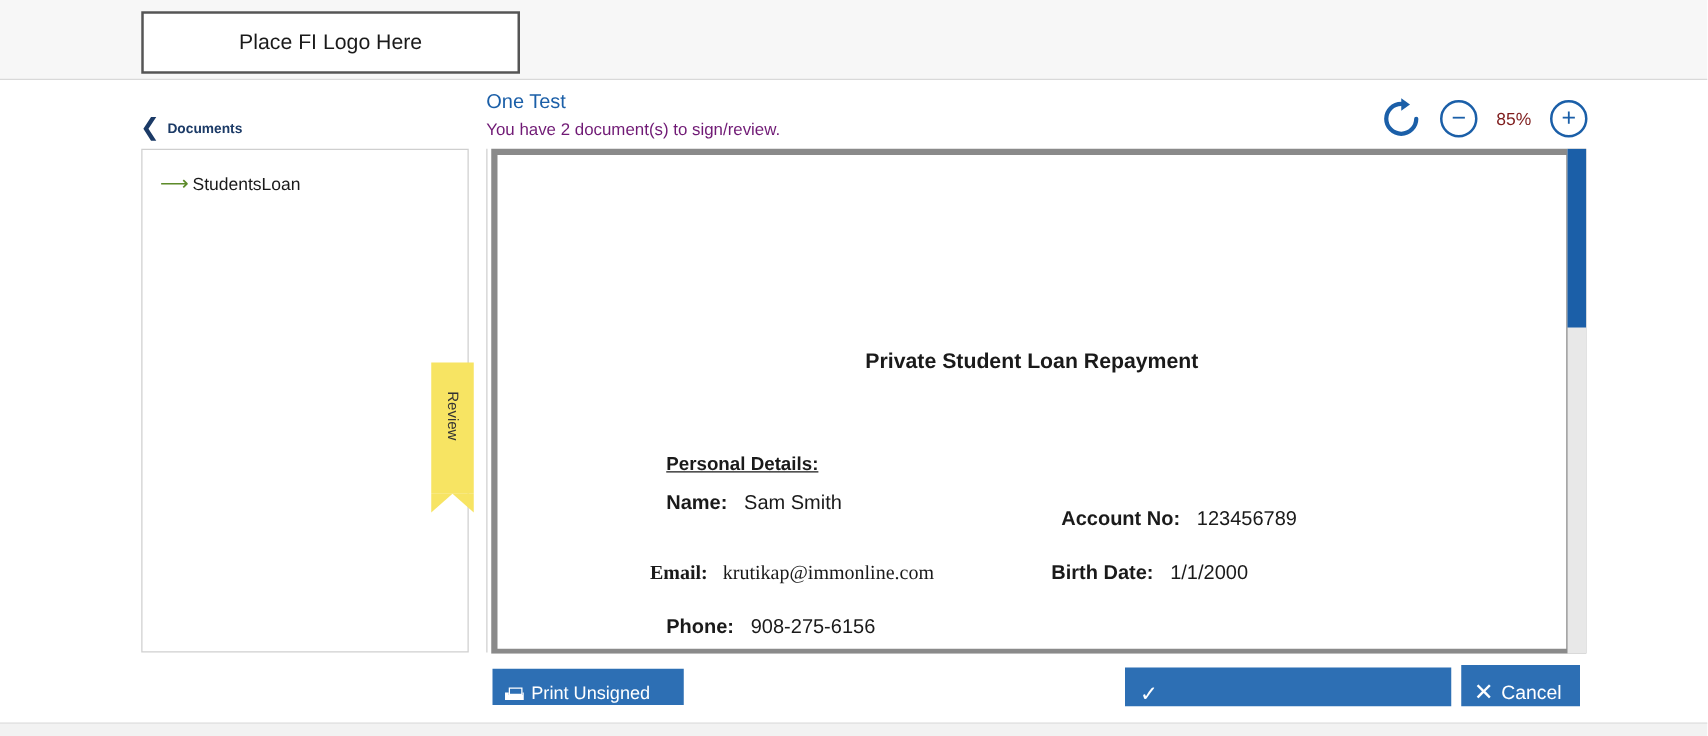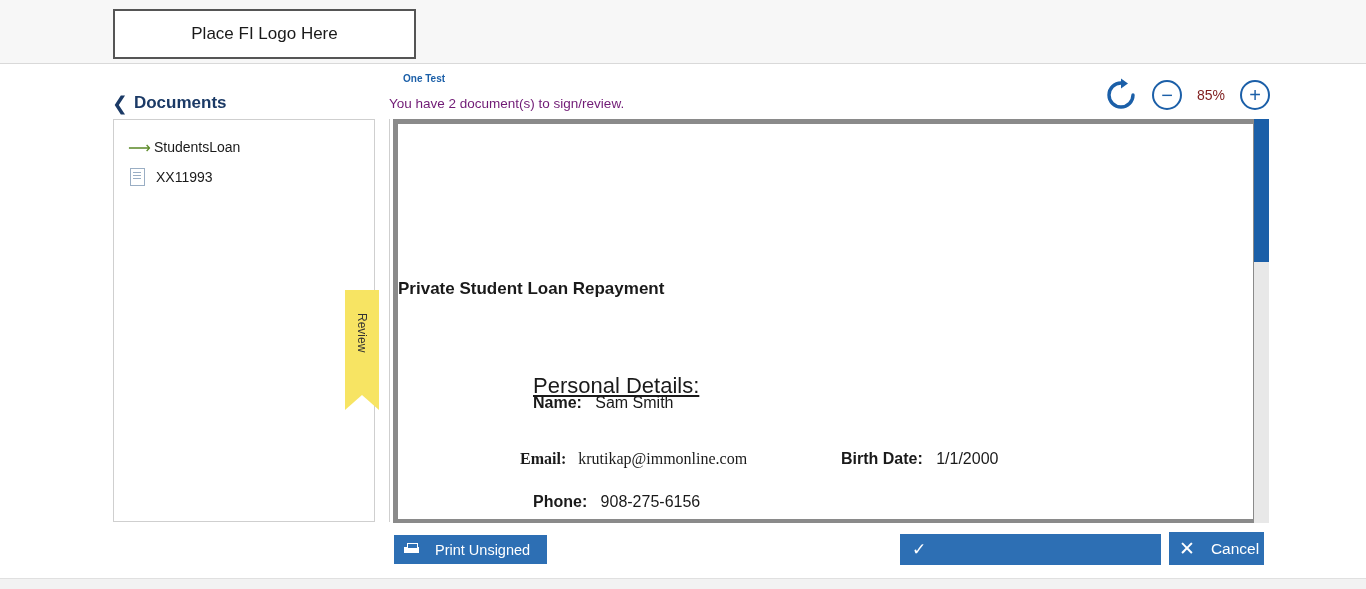--- a/index.html
+++ b/index.html
@@ -57,32 +57,31 @@
     color: #002b5c;
     cursor: pointer;
   }
   .back-chevron {
     font-size: 19px;
     line-height: 19px;
     color: #1b3a66;
     font-weight: 400;
   }
   .back-text {
-    font-size: 17px;
+    font-size: 11px;
     font-weight: bold;
     color: #1b3a66;
     text-align: center;
   }
   .doc-title {
     position: absolute;
-    left: 403px;
+    left: 389px;
     top: 73px;
-    font-size: 10px;
+    font-size: 16px;
     color: #1b5fa8;
-    font-weight: bold;
   }
   .doc-sub {
     position: absolute;
     left: 389px;
     top: 96px;
     font-size: 13.5px;
     color: #701a75;
   }
 
   
@@ -237,32 +236,31 @@
   .page-content {
     position: relative;
     width: 100%;
     height: 100%;
     color: #1a1a1a;
   }
   .pg-title {
     position: absolute;
     top: 155px;
     width: 100%;
-    text-align: left;
+    text-align: center;
     font-size: 17px;
     font-weight: bold;
   }
   .pg-section {
     position: absolute;
     left: 135px;
     top: 239px;
-    font-size: 22px;
-    font-weight: normal;
+    font-size: 15px;
+    font-weight: bold;
     text-decoration: underline;
-    margin-top: 10px;
   }
   .field {
     position: absolute;
     font-size: 16px;
   }
   .field b { font-weight: bold; }
   .f-name  { left: 135px; top: 270px; }
   .f-acct  { left: 451px; top: 283px; }
   .f-email { left: 122px; top: 326px; font-family: Liberation Serif, serif; }
   .f-birth { left: 443px; top: 326px; }
@@ -292,22 +290,22 @@
     position: absolute;
     left: 0;
     top: 523px;
     width: 1366px;
     height: 66px;
     background: #ffffff;
   }
   .btn {
     position: absolute;
     display: flex;
-    align-items: center;
-    gap: 16px;
+    align-items: flex-end;
+    gap: 6px;
     background: #2d6fb4;
     color: #ffffff;
     border: none;
     cursor: pointer;
     font-family: "Liberation Sans", sans-serif;
     box-sizing: border-box;
   }
   .btn-print {
     left: 394px;
     top: 535px;
@@ -399,44 +397,45 @@
   <div class="circle-btn">
     <span>+</span>
   </div>
 </div>
 
 <div class="doc-panel">
   <div class="doc-item">
     <span class="arrow-icon">⟶</span>
     <span>StudentsLoan</span>
   </div>
-  <div class="doc-item">
-    <span class="page-icon"></span>
-    <span>XX11993</span>
-  </div>
 </div>
 
 <div class="v-sep"></div>
 
 <div class="review-flag">
   <span class="flag-text">Review</span>
 </div>
 
 <div class="viewer">
   <div class="page">
     <div class="page-content">
       <div class="pg-title">Private Student Loan Repayment</div>
       <div class="pg-section">Personal Details:</div>
 
       <div class="field f-name">
         <b>Name:</b>
         <span>&nbsp;</span>
         <span>Sam Smith</span>
       </div>
 
+      <div class="field f-acct">
+        <b>Account No:</b>
+        <span>&nbsp;</span>
+        <span>123456789</span>
+      </div>
 
       <div class="field f-email">
         <b>Email:</b>
         <span>&nbsp;</span>
         <span>krutikap@immonline.com</span>
       </div>
 
       <div class="field f-birth">
         <b>Birth Date:</b>
         <span>&nbsp;</span>

